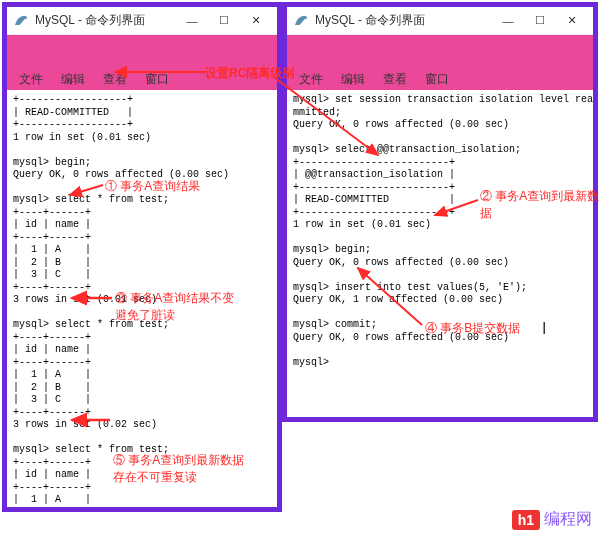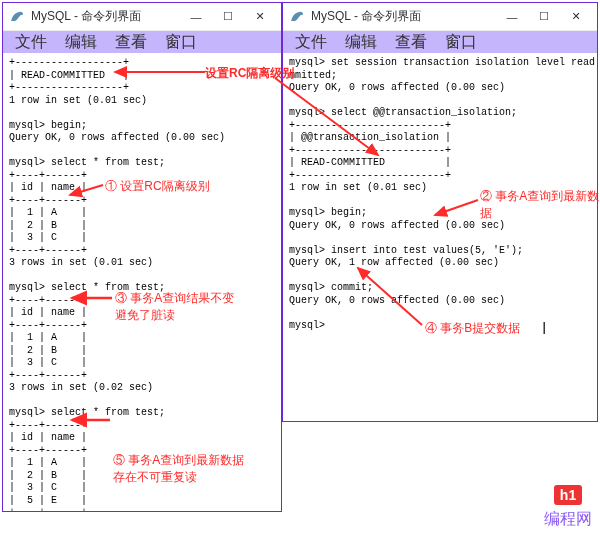--- a/index.html
+++ b/index.html
@@ -1,30 +1,30 @@
 <!DOCTYPE html>
 <html><head>
 <meta charset="utf-8">
 <style>
 * { margin: 0; padding: 0; box-sizing: border-box; }
 body { width: 600px; height: 536px; background: #fff; font-family: "Microsoft YaHei", sans-serif; position: relative; overflow: hidden; }
-.window { position: absolute; background: #c4b5fd; border: 1px solid #6d28d9; display: flex; flex-direction: column; }
+.window { position: absolute; background: #ec4899; border: 5px solid #6d28d9; display: flex; flex-direction: column; }
 .w-left { left: 2px; top: 2px; width: 280px; height: 510px; }
 .w-right { left: 282px; top: 2px; width: 316px; height: 420px; }
 .titlebar { height: 28px; background: #fff; display: flex; align-items: center; padding: 0 6px; border-bottom: 1px solid #eee; font-size: 12px; }
 .titlebar .icon-dolphin { width: 16px; height: 16px; margin-right: 6px; display: inline-flex; }
 .titlebar .title { flex: 1; color: #333; }
 .winbtns { display: flex; gap: 2px; }
 .winbtn { width: 30px; height: 20px; display: flex; align-items: center; justify-content: center; font-size: 11px; color: #333; }
-.menubar { height: 22px; display: flex; align-items: center; padding: 0 4px; font-size: 16px; gap: 2px; }
+.menubar { height: 22px; display: flex; align-items: center; padding: 0 4px; font-size: 12px; gap: 2px; margin-top: 33px; }
 .menuitem { padding: 2px 8px; color: #333; }
 .terminal { flex: 1; background: #fff; color: #000; font-family: Consolas, "Courier New", monospace; font-size: 10px; line-height: 1.25; padding: 4px 6px; overflow: hidden; white-space: pre; }
 .annotation { position: absolute; color: #ff2a2a; font-size: 12px; font-weight: 500; pointer-events: none; }
 .arrow { position: absolute; pointer-events: none; }
-.watermark { position: absolute; right: 8px; bottom: 6px; display: flex; align-items: center; gap: 4px; flex-direction: column; }
+.watermark { position: absolute; right: 8px; bottom: 6px; display: flex; align-items: center; gap: 4px; }
 .wm-badge { background: #e33; color: #fff; font-weight: bold; font-size: 14px; padding: 2px 6px; border-radius: 3px; }
 .wm-text { color: #8b5cf6; font-size: 16px; font-weight: 500; }
 .cursor-ibeam { position: absolute; font-size: 16px; color: #333; }
 </style>
 </head>
 <body>
 
 <div class="window w-left">
   <div class="titlebar">
     <span class="icon-dolphin">
@@ -125,21 +125,21 @@
 mysql&gt; insert into test values(5, 'E');
 Query OK, 1 row affected (0.00 sec)
 
 mysql&gt; commit;
 Query OK, 0 rows affected (0.00 sec)
 
 mysql&gt;</div>
 </div>
 
 <div class="annotation" style="left:205px; top:65px;font-weight:bold;">设置RC隔离级别</div>
-<div class="annotation" style="left:105px; top:178px;">① 设置RC隔离级别</div>
+<div class="annotation" style="left:105px; top:178px;">① 事务A查询结果</div>
 <div class="annotation" style="left:480px; top:188px; white-space:pre-line;">② 事务A查询到最新数据</div>
 <div class="annotation" style="left:115px; top:290px; white-space:pre-line;">③ 事务A查询结果不变
    避免了脏读</div>
 <div class="annotation" style="left:425px; top:320px;text-align:right;">④ 事务B提交数据</div>
 <div class="annotation" style="left:113px; top:412px; white-space:pre-line;margin-top:40px;">⑤ 事务A查询到最新数据
    存在不可重复读</div>
 
 <svg class="arrow" style="left:0;top:0;width:600px;height:536px;">
   <defs>
       <marker id="ah" markerWidth="8" markerHeight="8" refX="6" refY="3" orient="auto">

